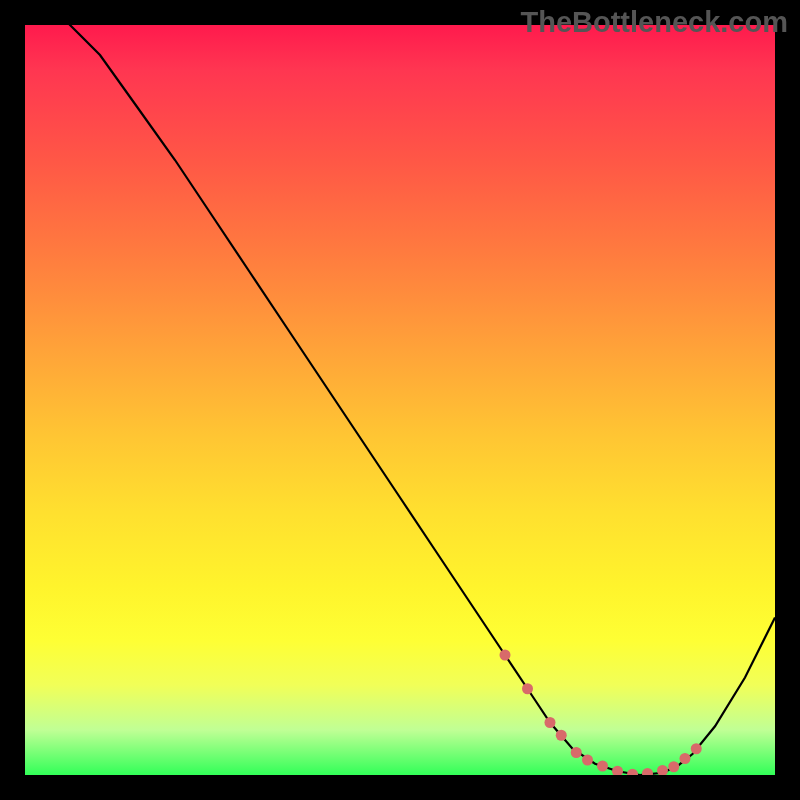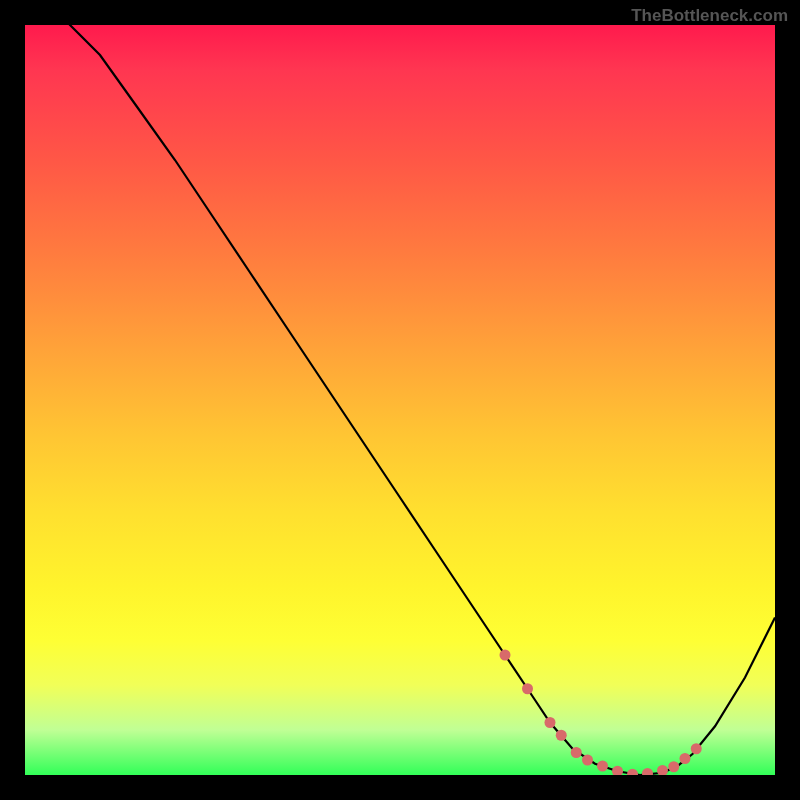--- a/index.html
+++ b/index.html
@@ -8,21 +8,21 @@
     height: 800px;
     background: #000;
     position: relative;
     font-family: Arial, sans-serif;
   }
   .watermark {
     position: absolute;
     top: 6px;
     right: 12px;
     color: #555;
-    font-size: 17px;
+    font-size: 29px;
     font-weight: bold;
     z-index: 10;
   }
   .plot-area {
     position: absolute;
     left: 25px;
     top: 25px;
     width: 750px;
     height: 750px;
   }

